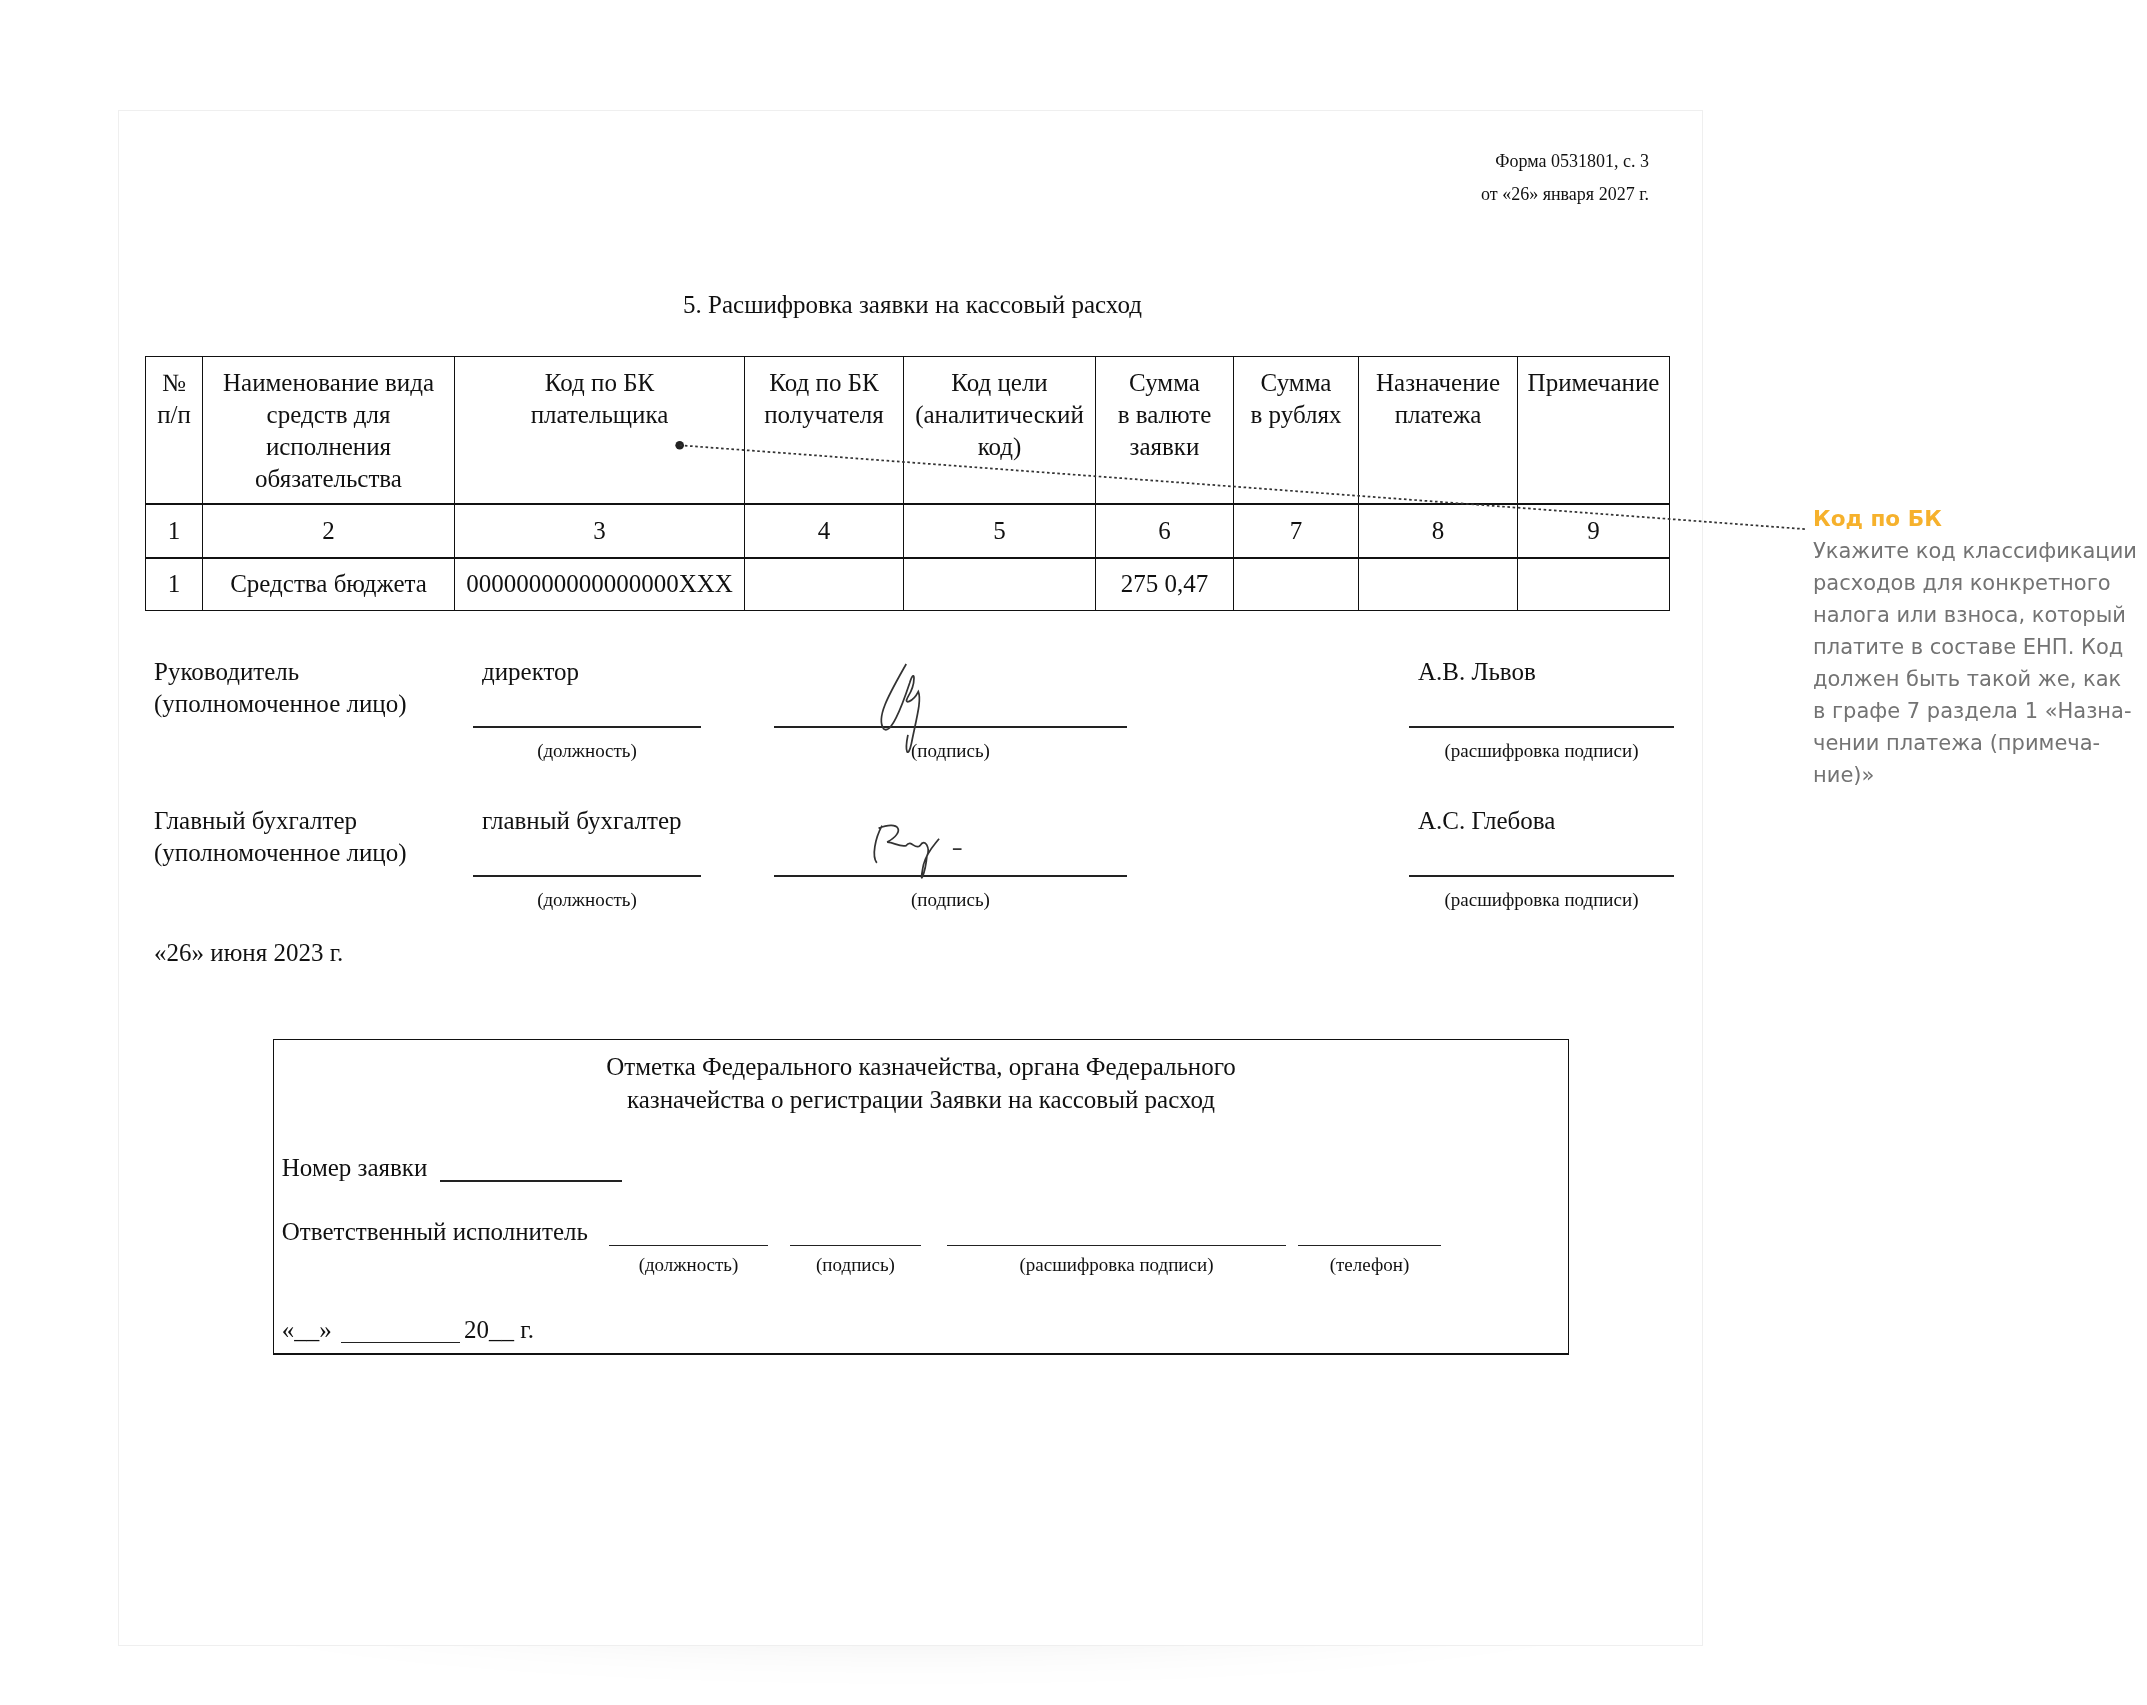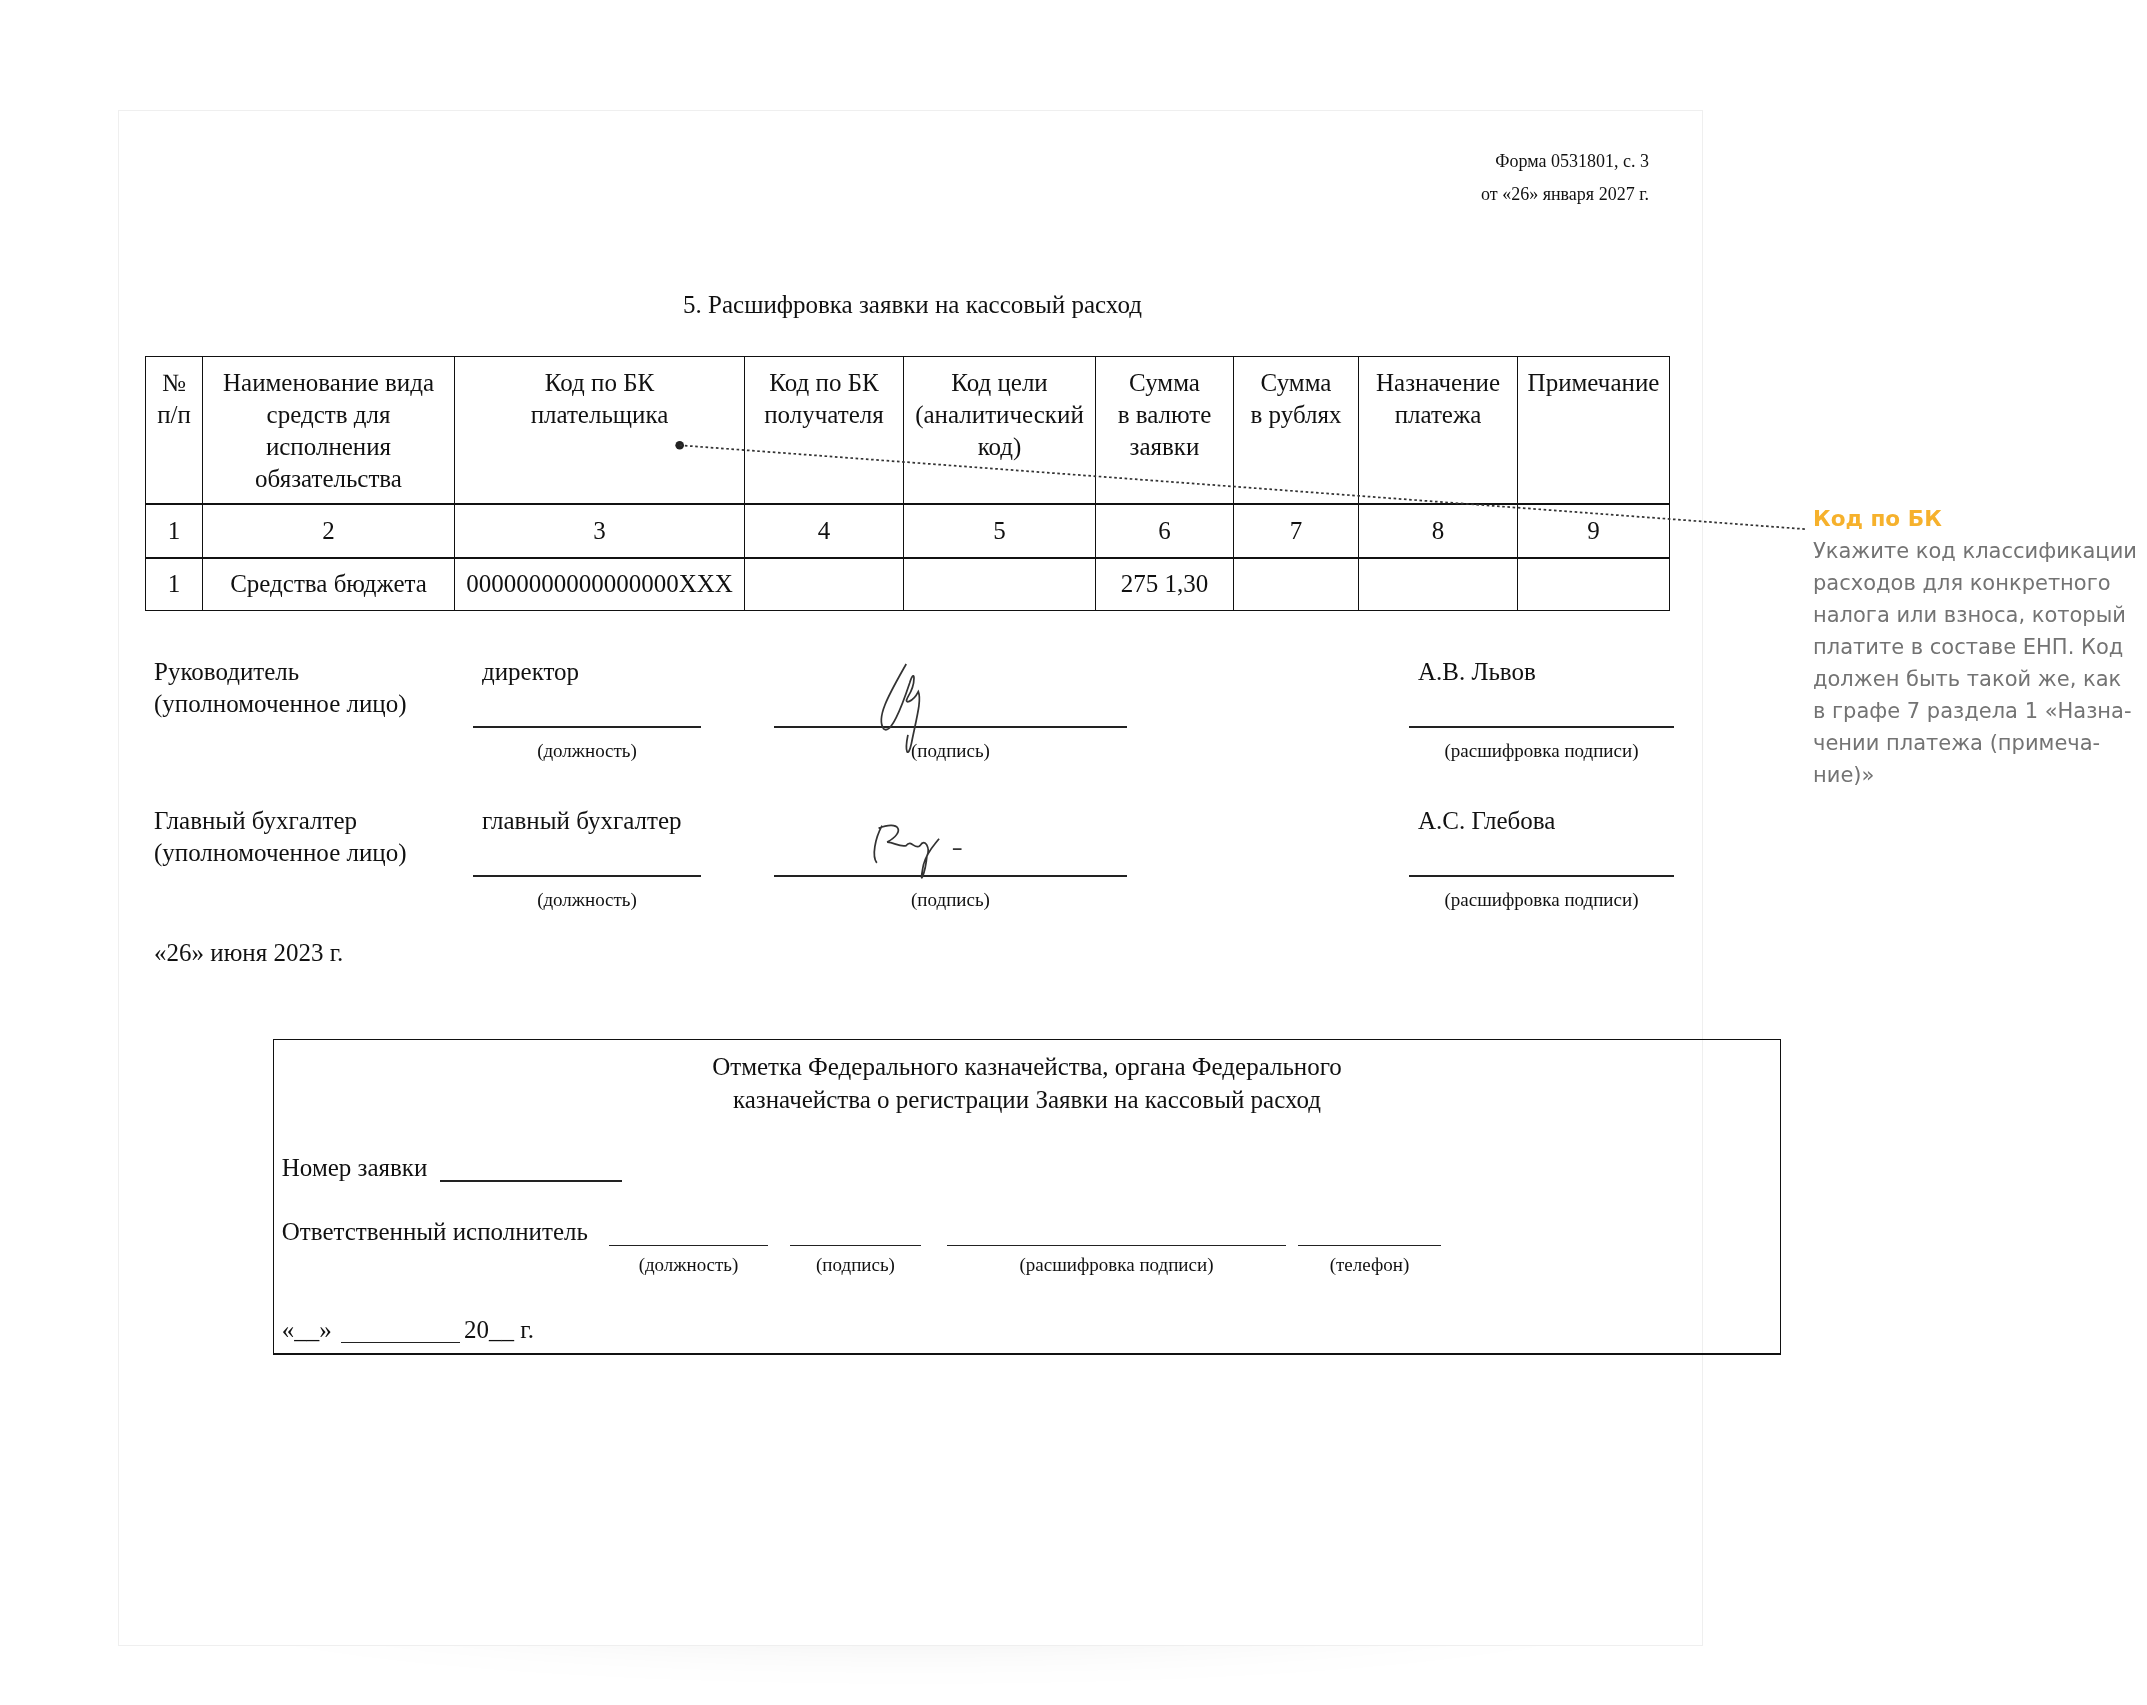--- a/index.html
+++ b/index.html
@@ -35,21 +35,21 @@
     border: 1.7px solid #111; text-align: center; vertical-align: top; padding: 0;
   }
   table.main tr.h td { height: 147px; padding-top: 10.4px; box-sizing: border-box; }
   table.main tr.n td { height: 52px; vertical-align: middle; border-top: 2.6px solid #111; }
   table.main tr.d td { height: 51px; vertical-align: middle; border-top: 2.6px solid #111; }
   .sig-label { font-size: 25px; line-height: 32px; }
   .line { position: absolute; height: 0; border-top: 2.6px solid #222; }
   .thin { border-top-width: 1.7px; }
   .cap { position: absolute; font-size: 19px; text-align: center; }
   .box {
-    position: absolute; left: 273px; top: 1039px; width: 1508px; height: 316px;
+    position: absolute; left: 273px; top: 1039px; width: 1296px; height: 316px;
     border: 1.7px solid #111; box-sizing: border-box; border-bottom-width: 2.6px;
   }
   .note {
     position: absolute; left: 1813px; top: 502px; width: 329px;
     font-family: "DejaVu Sans", "Liberation Sans", sans-serif;
   }
   .note-title { color: #f6b12c; font-weight: bold; font-size: 21.6px; line-height: 33px; }
   .note-body { color: #737373; font-size: 21px; line-height: 32px; white-space: pre-line; }
   svg.overlay { position: absolute; left: 0; top: 0; }
 </style>
@@ -112,21 +112,21 @@
     <td>7</td>
     <td>8</td>
     <td>9</td>
   </tr>
   <tr class="d">
     <td>1</td>
     <td>Средства бюджета</td>
     <td>00000000000000000XXX</td>
     <td></td>
     <td></td>
-    <td>275 1,30</td>
+    <td>275 0,47</td>
     <td></td>
     <td></td>
     <td></td>
   </tr>
 </tbody>
   </table>
 
 <div class="abs sig-label" style="left:154px; top:656px; white-space:pre-line">Руководитель
 (уполномоченное лицо)</div>
 <div class="abs sig-label" style="left:482px; top:656px">директор</div>

